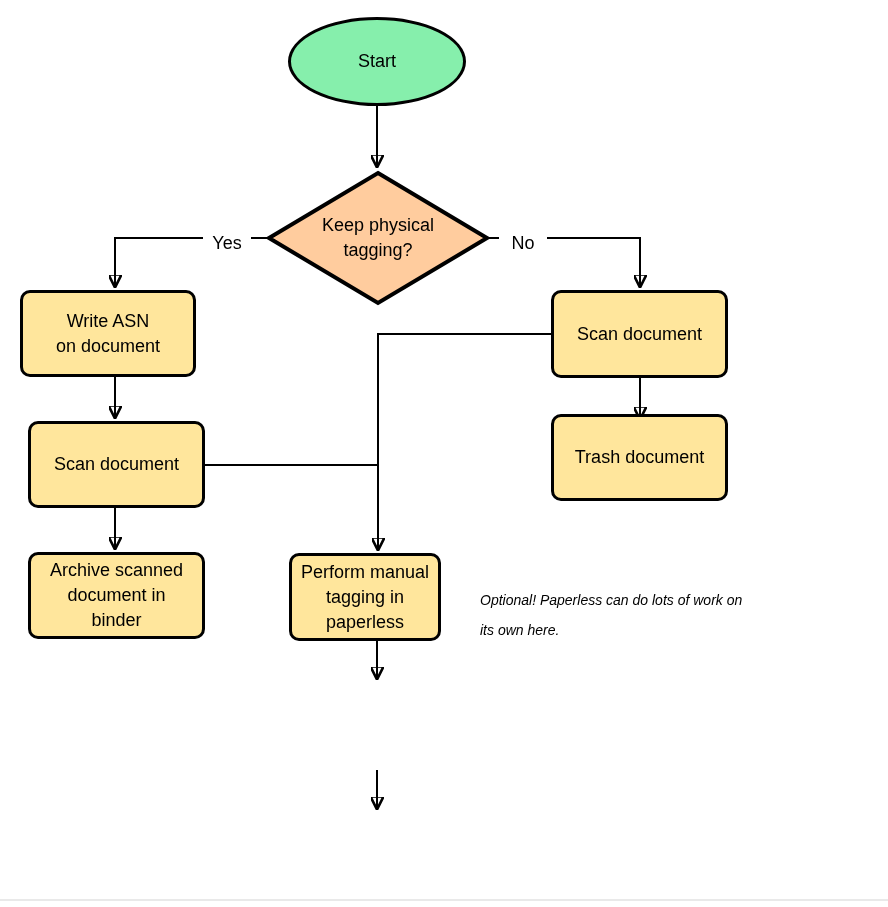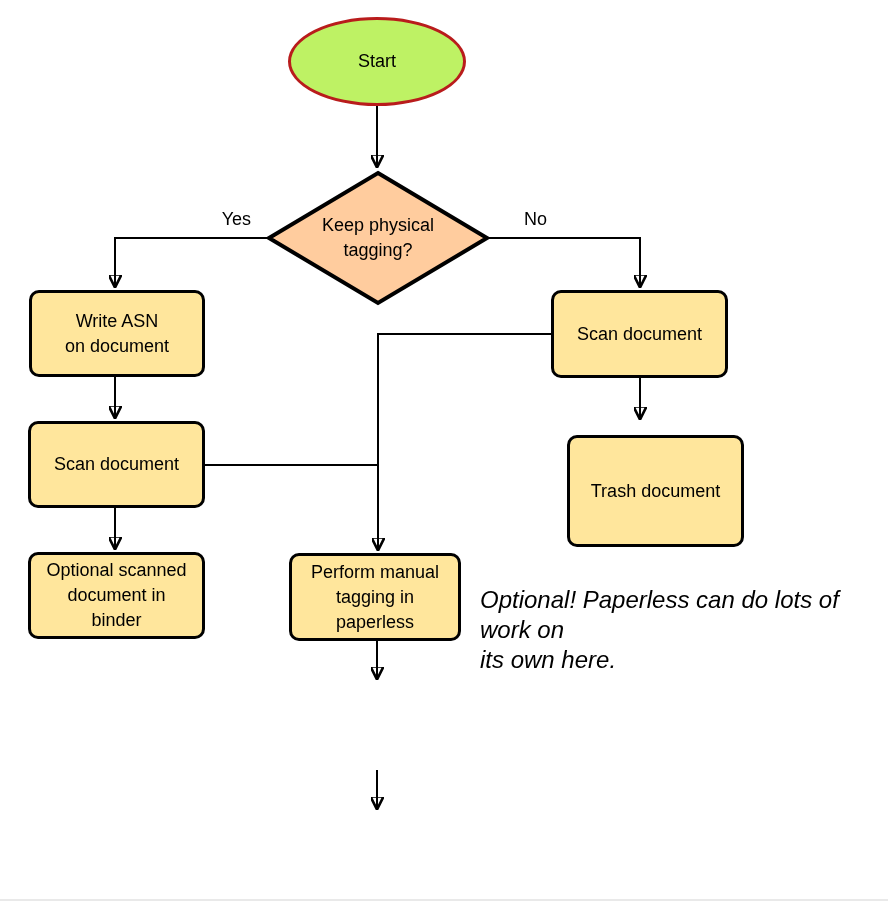--- a/index.html
+++ b/index.html
@@ -25,60 +25,61 @@
     box-sizing:border-box;
     font-size:18px;line-height:25px;
     white-space:pre-line;
   }
   .process{
     background:#FFE69C;
     border:3px solid #000000;
     border-radius:10px;
   }
   .terminal{
-    background:#bef264;
-    border:3px solid #b91c1c;
+    background:#86efac;
+    border:3px solid #000000;
     border-radius:50%;
   }
   .decision{
     background:transparent;
     border:none;
   }
   .decision svg{
     position:absolute;left:0;top:0;width:100%;height:100%;
     overflow:visible;
   }
   .decision .label{position:relative;z-index:1;}
   .edge-label{
     position:absolute;
     font-size:18px;line-height:20px;
-    text-align:right;
+    text-align:center;
     background:#ffffff;
+    margin-top:24px;
   }
   .annotation{
     position:absolute;
     left:480px;top:585px;width:408px;
-    font-size:24px;line-height:30px;
+    font-size:14px;line-height:30px;
     font-style:italic;
     white-space:pre-line;
   }
   .bottom-line{
     position:absolute;
     left:0;top:899px;width:888px;height:2px;
     background:#e9e9e9;
   }
   
   .n-start   {left:288px;top:17px; width:178px;height:89px;}
   .n-decision{left:266px;top:171px;width:224px;height:134px;}
-  .n-write   {left:29px; top:290px;width:176px;height:87px;}
+  .n-write   {left:20px; top:290px;width:176px;height:87px;}
   .n-scanL   {left:28px; top:421px;width:177px;height:87px;}
   .n-archive {left:28px; top:552px;width:177px;height:87px;}
   .n-scanR   {left:551px;top:290px;width:177px;height:88px;}
-  .n-trash   {left:551px;top:435px;width:177px;height:112px;margin-left:16px;}
-  .n-tag     {left:289px;top:553px;width:172px;height:88px;}
+  .n-trash   {left:551px;top:414px;width:177px;height:87px;}
+  .n-tag     {left:289px;top:553px;width:152px;height:88px;}
   .n-remove  {left:289px;top:682px;width:177px;height:88px;}
   .n-end     {left:289px;top:812px;width:177px;height:85px;}
   .l-yes{left:203px;top:209px;width:48px;}
   .l-no {left:499px;top:209px;width:48px;}
 </style>
 </head>
 <body>
 
 <div class="canvas">
 
@@ -118,21 +119,21 @@
   <div class="node process n-write">
     <span class="label">Write ASN
 on document</span>
   </div>
 
   <div class="node process n-scanL">
     <span class="label">Scan document</span>
   </div>
 
   <div class="node process n-archive">
-    <span class="label">Optional scanned
+    <span class="label">Archive scanned
 document in
 binder</span>
   </div>
 
   <div class="node process n-scanR">
     <span class="label">Scan document</span>
   </div>
 
   <div class="node process n-trash">
     <span class="label">Trash document</span>

